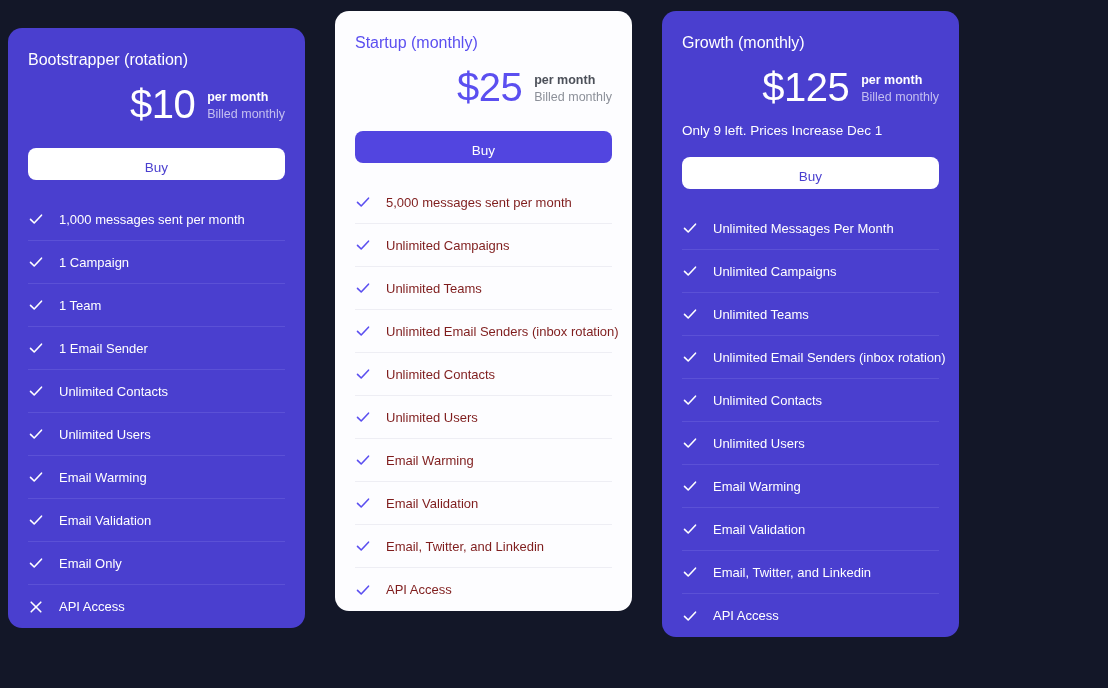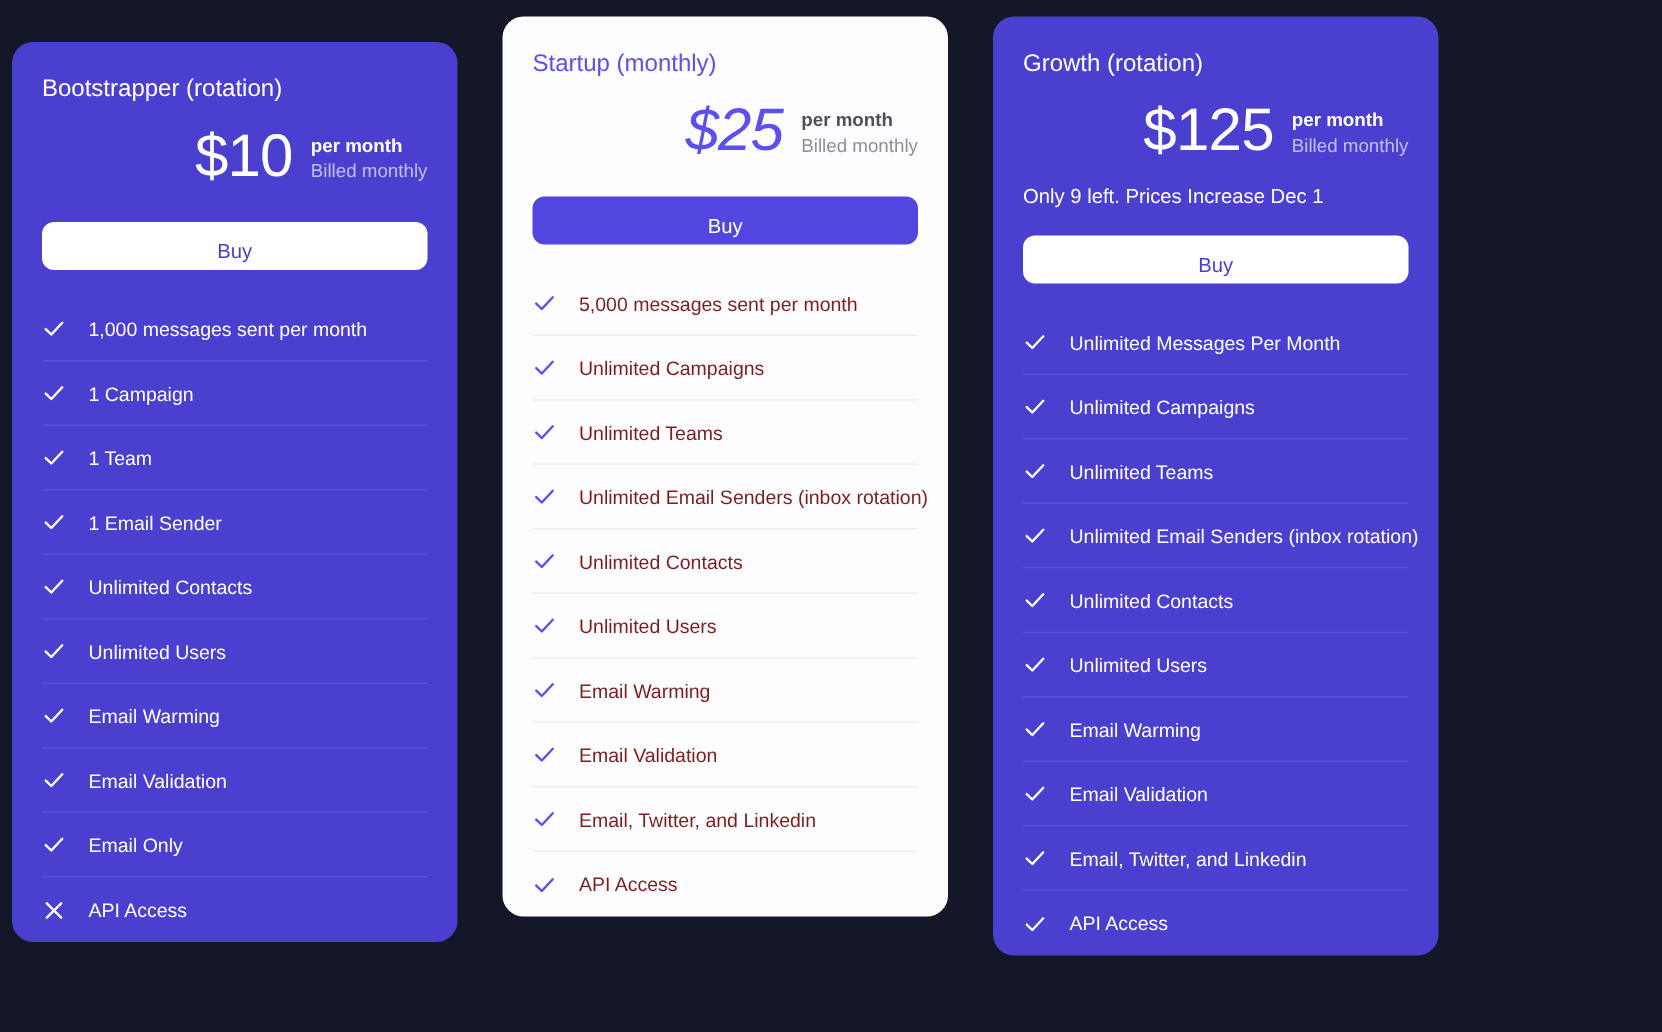--- a/index.html
+++ b/index.html
@@ -47,21 +47,21 @@
   .plan-card.purple .feature-row    { border-bottom: 1px solid #5b51d6; }
   .plan-card.purple .feature-label  { color: #ffffff; }
   .plan-card.purple .feature-icon svg { stroke: #ffffff; }
 
   
   .plan-card.white {
     background: #fdfdff;
     color: #3b3f4c;
   }
   .plan-card.white .plan-name     { color: #5b4ff0; }
-  .plan-card.white .price-amount  { color: #5b4ff0; font-style: italic; }
+  .plan-card.white .price-amount  { color: #5b4ff0; }
   .plan-card.white .price-per     { color: #4c5059; }
   .plan-card.white .price-billed  { color: #8c9099; }
   .plan-card.white .buy-button {
     background: #5245e0;
     color: #ffffff;
   }
   .plan-card.white .feature-row   { border-bottom: 1px solid #eeeef4; }
   .plan-card.white .feature-label { color: #7f1d1d; }
   .plan-card.white .feature-icon svg { stroke: #5b4ff0; }
 
@@ -348,21 +348,21 @@
           <span class="feature-icon">
             <svg viewBox="0 0 16 16" aria-hidden="true">
               <polyline points="2.5,8.4 6.2,12 13.5,4.2"></polyline>
             </svg>
           </span>
           <span class="feature-label">API Access</span>
         </div>
       </div>
     </div>
     <div class="plan-card purple card-2">
-      <div class="plan-name">Growth (rotation)</div>
+      <div class="plan-name">Growth (monthly)</div>
       <div class="price-line">
         <div class="price-amount">$125</div>
         <div class="price-meta">
           <div class="price-per">per month</div>
           <div class="price-billed">Billed monthly</div>
         </div>
       </div>
       <div class="plan-note">Only 9 left. Prices Increase Dec 1</div>
       <button class="buy-button">Buy</button>
       <div class="feature-list">

